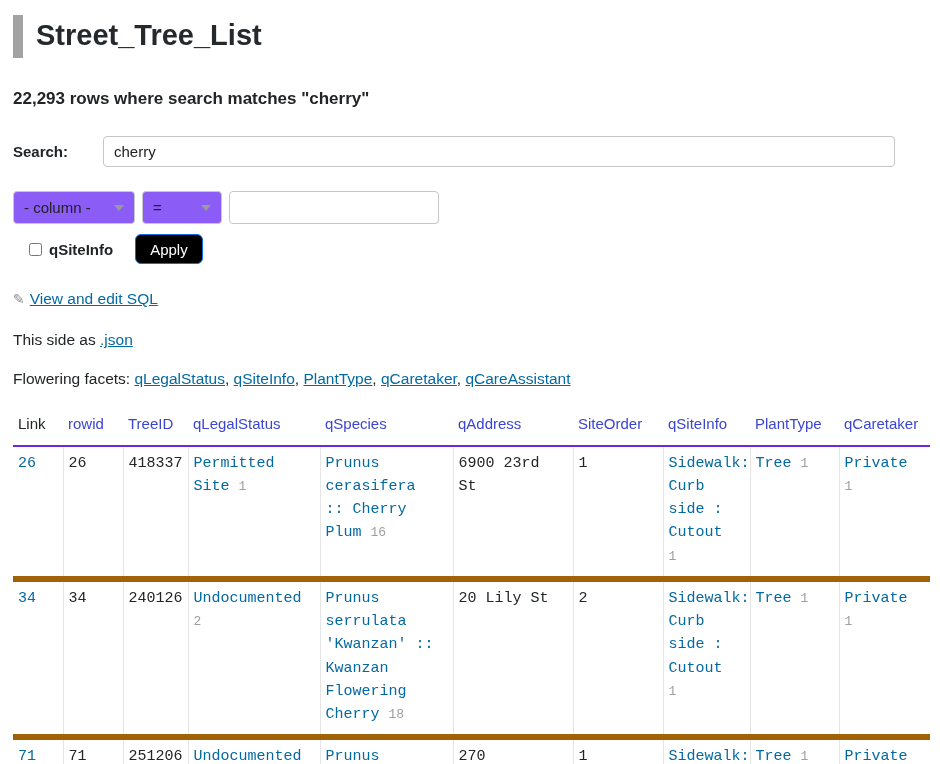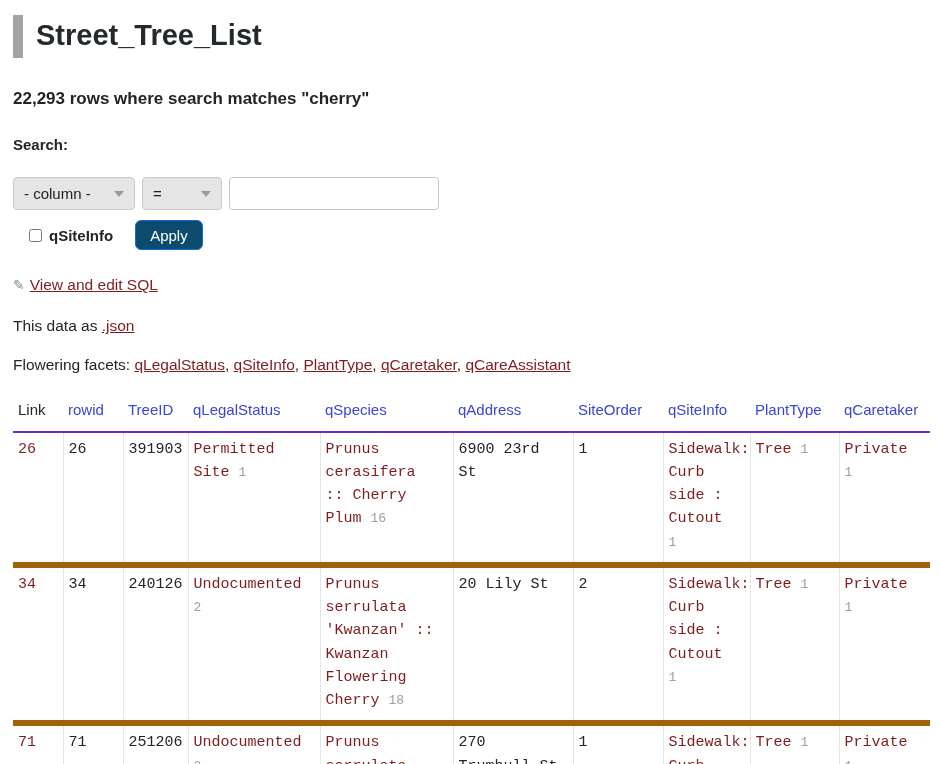--- a/index.html
+++ b/index.html
@@ -5,21 +5,21 @@
   * { box-sizing: border-box; margin: 0; padding: 0; }
   html, body { background: #ffffff; }
   body {
     width: 940px;
     height: 764px;
     overflow: hidden;
     font-family: "Liberation Sans", "DejaVu Sans", sans-serif;
     color: #222527;
     padding: 0 10px 0 13px;
   }
-  .link { color: #7f1d1d; cursor: pointer; text-decoration: none; }
+  .link { color: #0369a1; cursor: pointer; text-decoration: none; }
   .u { text-decoration: underline; }
   h1.page-title {
     margin-top: 15px;
     font-size: 29px;
     font-weight: bold;
     color: #24292e;
     line-height: 1.15;
     border-left: 10px solid #a3a3a3;
     padding: 4px 0 6px 13px;
   }
@@ -32,21 +32,21 @@
   .search-row label { font-weight: bold; font-size: 15px; width: 90px; flex: none; }
   .search-input {
     width: 792px; height: 31px;
     border: 1px solid #c6c6c6; border-radius: 4px;
     padding: 0 10px; font-size: 15px; font-family: inherit; color: #222;
   }
   .filter-row { margin-top: 24px; display: flex; align-items: center; gap: 7px; }
   .select-box { position: relative; display: inline-block; }
   .select-box select {
     appearance: none; -webkit-appearance: none; -moz-appearance: none;
-    height: 33px; background: #e5e5e5;
+    height: 33px; background: #8b5cf6;
     border: 1px solid #c9c9c9; border-radius: 4px;
     padding: 0 26px 0 10px; font-size: 15px; font-family: inherit; color: #222;
   }
   .select-box .select-arrow {
     position: absolute; right: 11px; top: 14px;
     width: 0; height: 0; pointer-events: none;
     border-left: 5px solid transparent; border-right: 5px solid transparent;
     border-top: 6px solid #9a9a9a;
   }
   .sel-wide select { width: 122px; }
@@ -54,21 +54,21 @@
   .filter-value-input {
     width: 210px; height: 33px;
     border: 1px solid #c6c6c6; border-radius: 4px;
     padding: 0 10px; font-size: 15px; font-family: inherit;
   }
   .sort-row { margin-top: 10px; display: flex; align-items: center; }
   .desc-check { margin-left: 16px; width: 13px; height: 13px; }
   .desc-label { font-weight: bold; font-size: 15px; margin-left: 7px; }
   .apply-button {
     margin-left: 22px; height: 30px; padding: 0 14px;
-    background: #0c4a6e; color: #ffffff;
+    background: #000000; color: #ffffff;
     border: 1px solid #0a70e0; border-radius: 6px;
     font-size: 15px; font-family: inherit; font-weight: 500; cursor: pointer;
   }
   .text-row { font-size: 15.5px; }
   .sql-row { margin-top: 26px; }
   .pencil { color: #8a8a8a; margin-right: 5px; font-size: 14px; }
   .data-as-row { margin-top: 23px; }
   .facets-row { margin-top: 21px; }
   table.rows-table {
     margin-top: 19px;
@@ -92,20 +92,21 @@
 </style>
 </head>
 <body>
 
 <h1 class="page-title">Street_Tree_List</h1>
 
 <h3 class="row-count">22,293 rows where search matches "cherry"</h3>
 
 <div class="search-row">
   <label>Search:</label>
+  <input type="text" class="search-input" value="cherry" style="">
 </div>
 
 <div class="filter-row">
   <span class="select-box sel-wide">
     <select>
       <option>- column -</option>
     </select>
     <span class="select-arrow"></span>
   </span>
   <span class="select-box sel-narrow">
@@ -118,21 +119,21 @@
 </div>
 
 <div class="sort-row">
   <input type="checkbox" class="desc-check" style="">
   <span class="desc-label">qSiteInfo</span>
   <button type="button" class="apply-button">Apply</button>
 </div>
 
 <p class="text-row sql-row"><span class="pencil">✎</span><a class="link u">View and edit SQL</a></p>
 
-<p class="text-row data-as-row"><span>This data as</span> <a class="link u">.json</a></p>
+<p class="text-row data-as-row"><span>This side as</span> <a class="link u">.json</a></p>
 
 <p class="text-row facets-row"><span>Flowering facets:</span> <span><a class="link u">qLegalStatus</a>, <a class="link u">qSiteInfo</a>, <a class="link u">PlantType</a>, <a class="link u">qCaretaker</a>, <a class="link u">qCareAssistant</a></span></p>
 
 <table class="rows-table">
   <colgroup>
     <col style="width:50px">
       <col style="width:60px">
       <col style="width:65px">
     <col style="width:132px">
       <col style="width:133px">
@@ -153,21 +154,21 @@
         <th><a class="th-link">SiteOrder</a></th>
         <th><a class="th-link">qSiteInfo</a></th>
         <th><a class="th-link">PlantType</a></th>
         <th><a class="th-link">qCaretaker</a></th>
       </tr>
     </thead>
   <tbody>
       <tr>
         <td><a class="link">26</a></td>
         <td>26</td>
-        <td>391903</td>
+        <td>418337</td>
         <td><a class="link">Permitted Site</a> <span class="count">1</span></td>
         <td><a class="link">Prunus cerasifera :: Cherry Plum</a> <span class="count">16</span></td>
         <td>6900 23rd St</td>
         <td>1</td>
         <td><a class="link">Sidewalk: Curb side : Cutout</a> <span class="count">1</span></td>
         <td><a class="link">Tree</a> <span class="count">1</span></td>
         <td><a class="link">Private</a> <span class="count">1</span></td>
       </tr>
       <tr>
         <td><a class="link">34</a></td>

